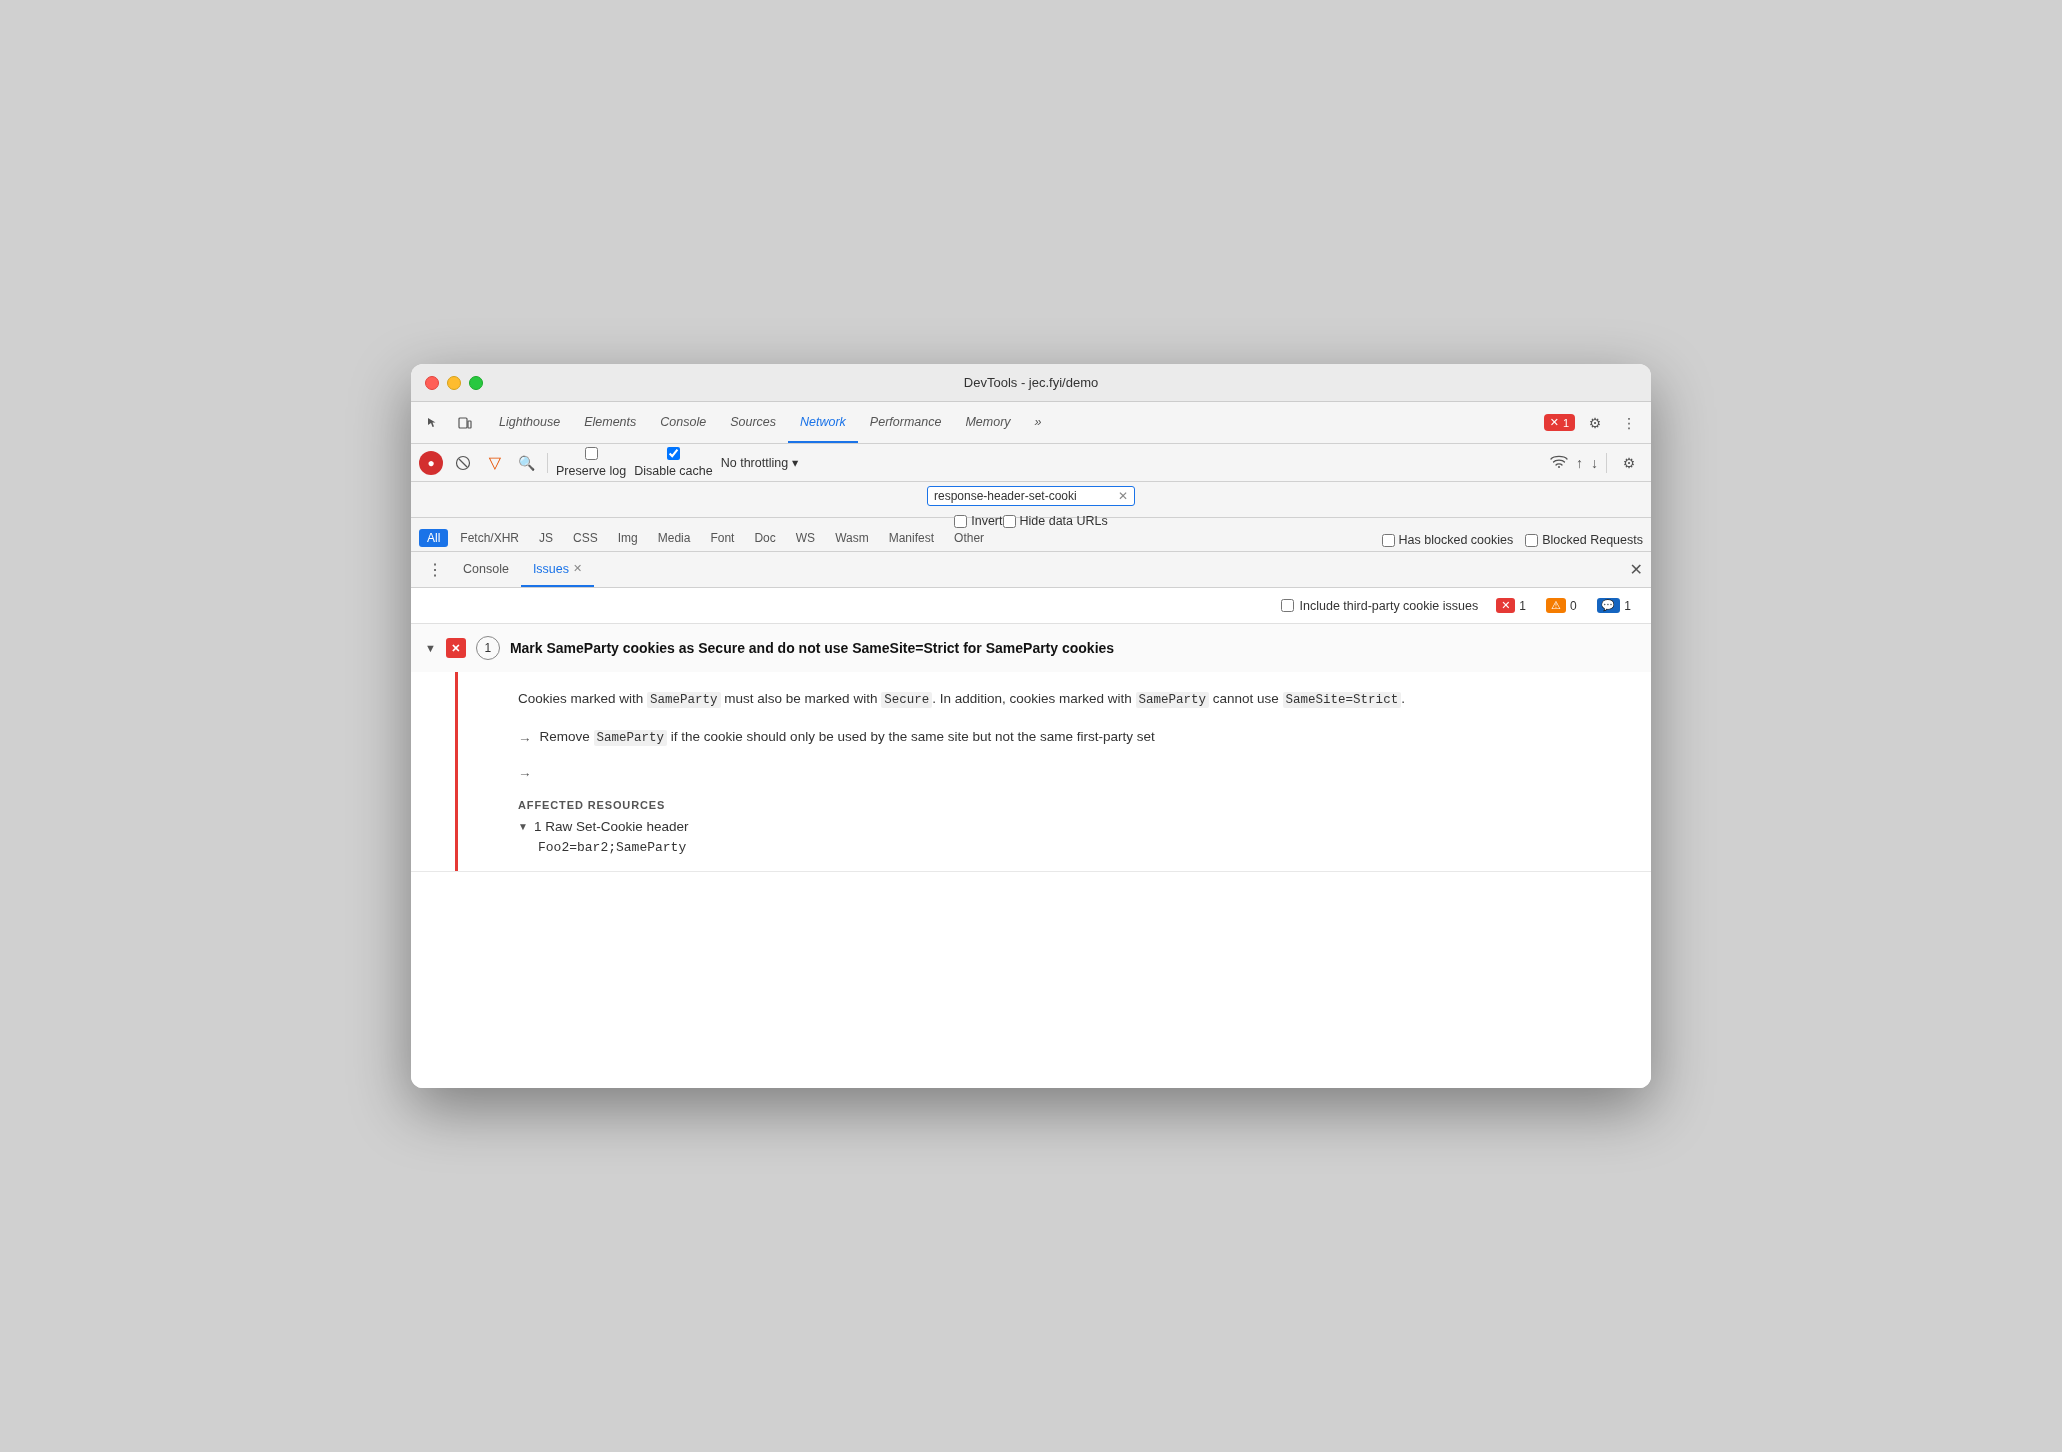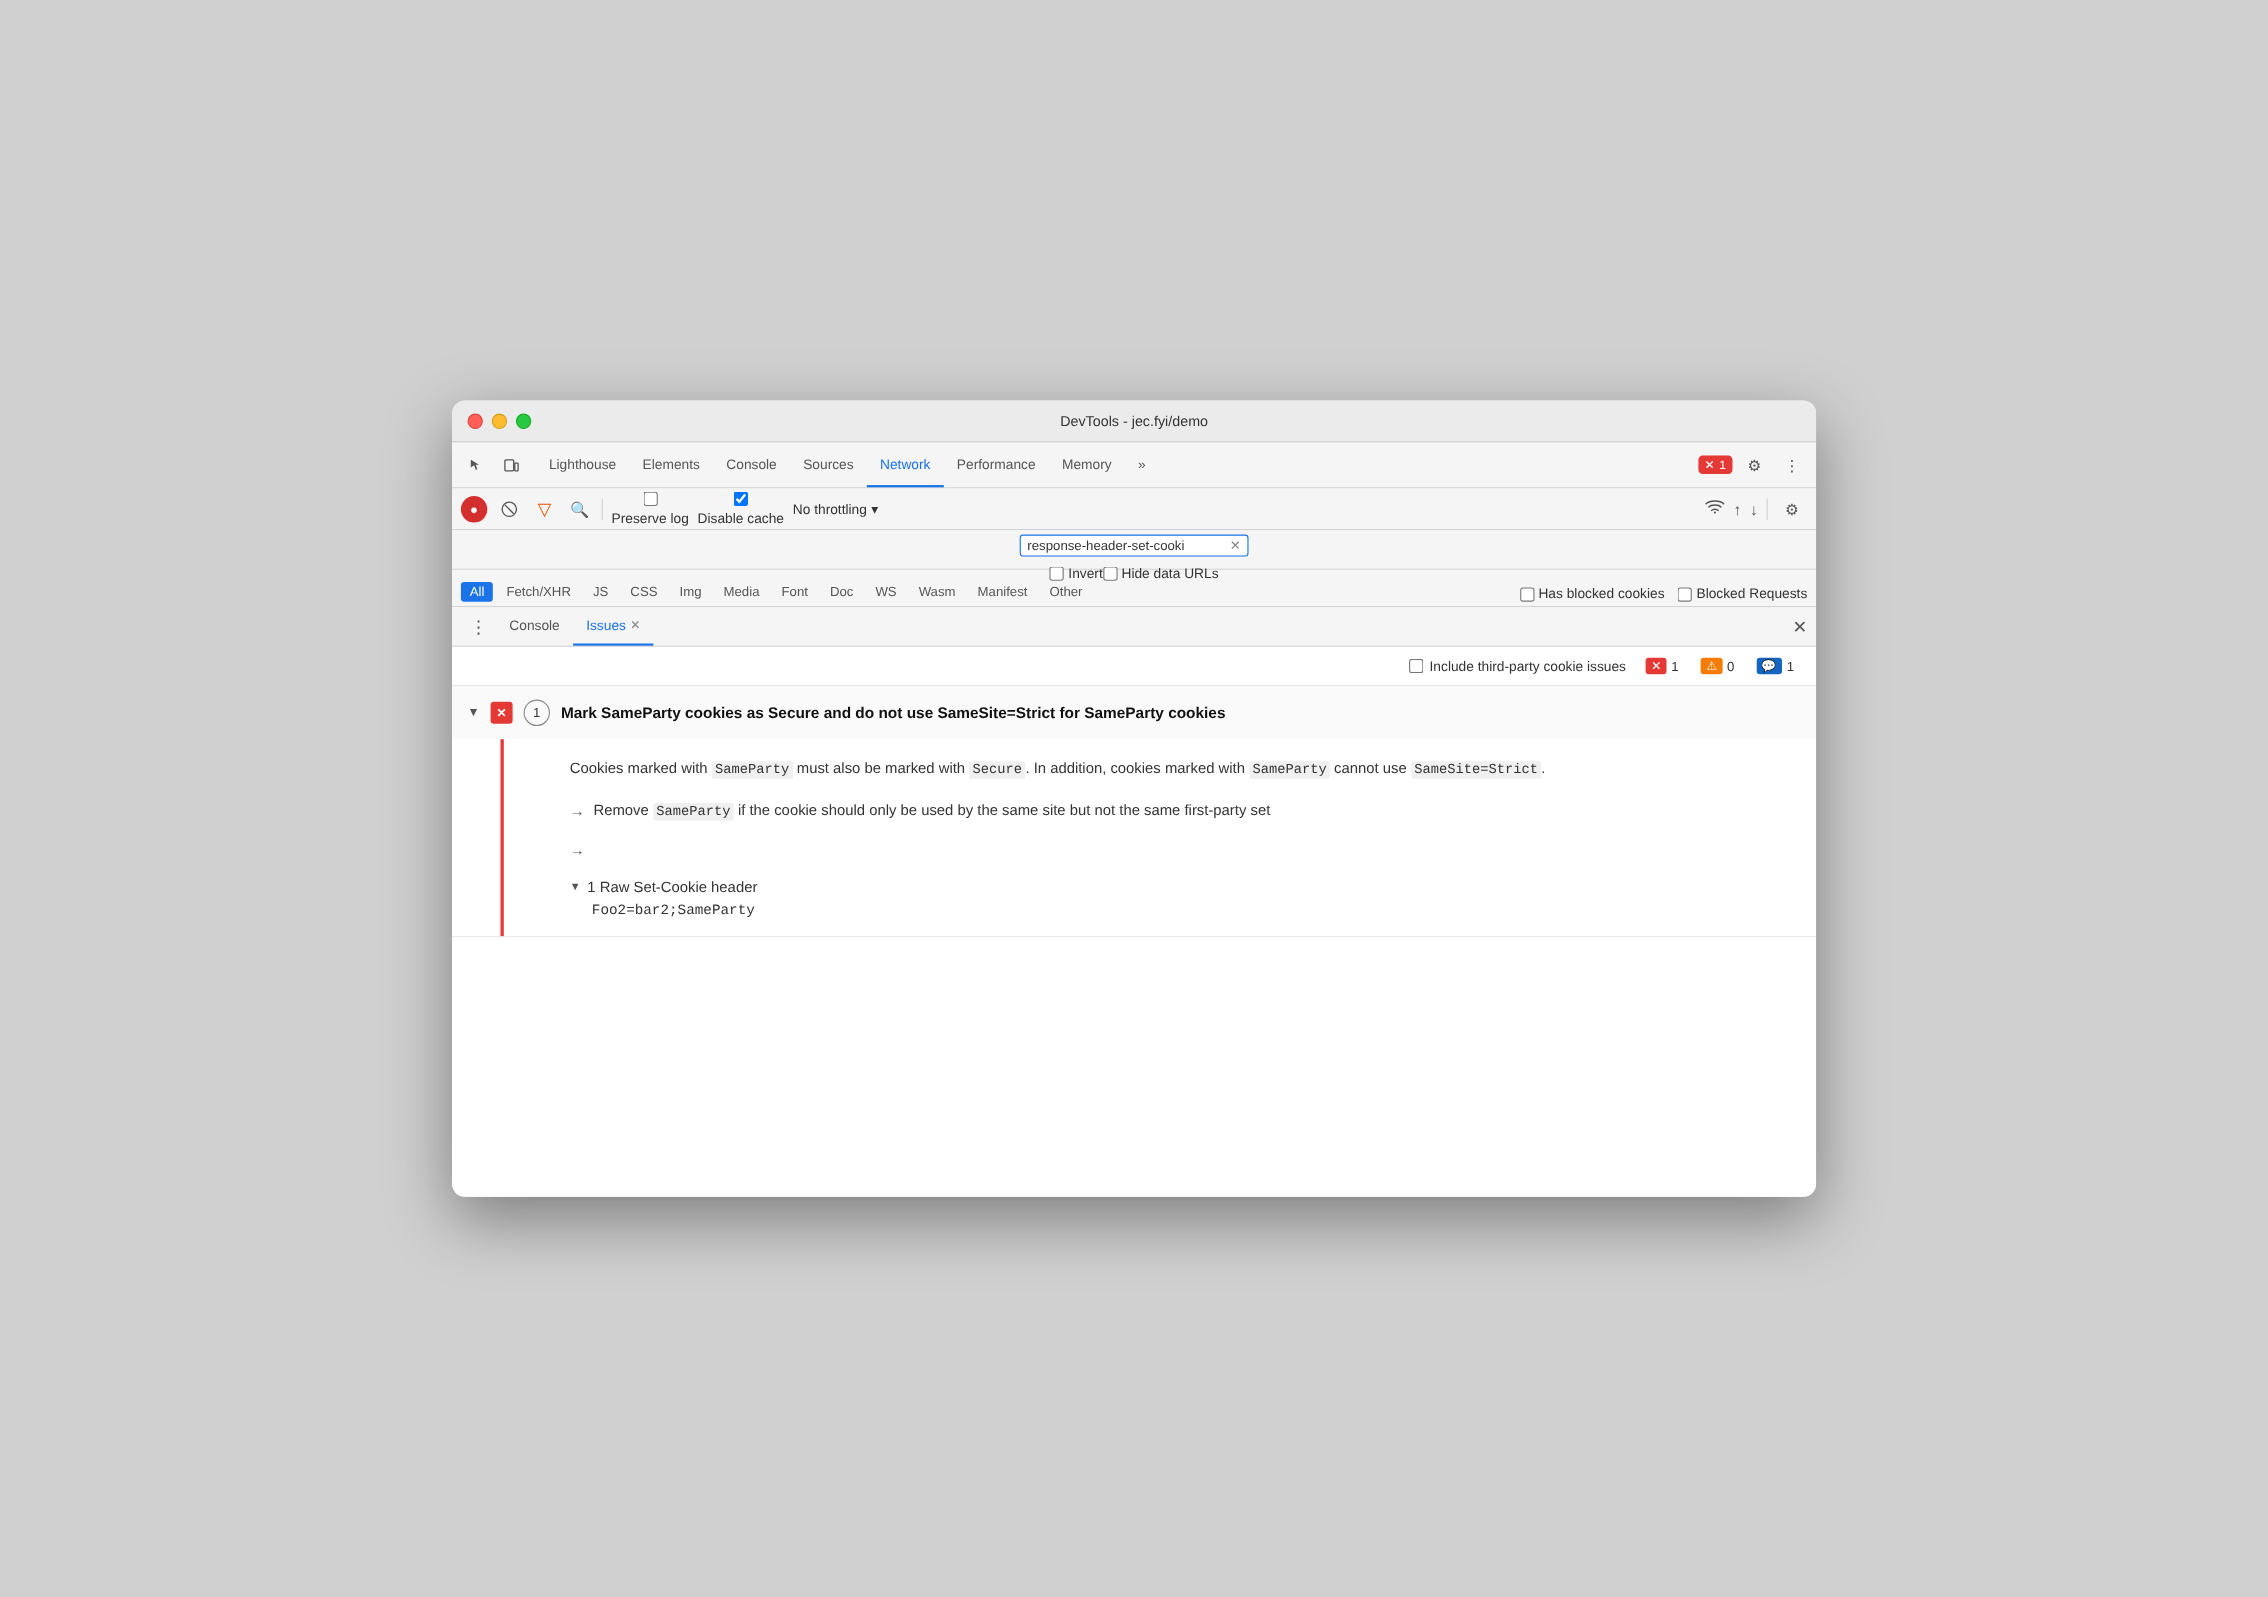--- a/index.html
+++ b/index.html
@@ -77,20 +77,21 @@
       color: #555;
       font-size: 14px;
       border: none;
       background: none;
     }
     .tab-items {
       display: flex;
       align-items: center;
       flex: 1;
       height: 100%;
+      font-style: italic;
     }
     .tab-item {
       padding: 0 12px;
       height: 100%;
       display: flex;
       align-items: center;
       font-size: 12.5px;
       color: #555;
       cursor: pointer;
       white-space: nowrap;
@@ -675,20 +676,21 @@
           <div class="issue-bullet">
             <span class="issue-bullet-arrow">→</span>
             <span>Remove <code class="issue-code">SameParty</code> if the cookie should only be used by the same site but not the same first-party set</span>
           </div>
 
           <div class="issue-bullet">
             <span class="issue-bullet-arrow">→</span>
           </div>
 
           <div class="affected-resources">
+            <div class="affected-resources-title">AFFECTED RESOURCES</div>
             <div class="resource-item">
               <span class="resource-expand-arrow">▼</span>
               <span>1 Raw Set-Cookie header</span>
             </div>
             <div class="resource-value">Foo2=bar2;SameParty</div>
           </div>
         </div>
       </div>
     </div>
   </div>

